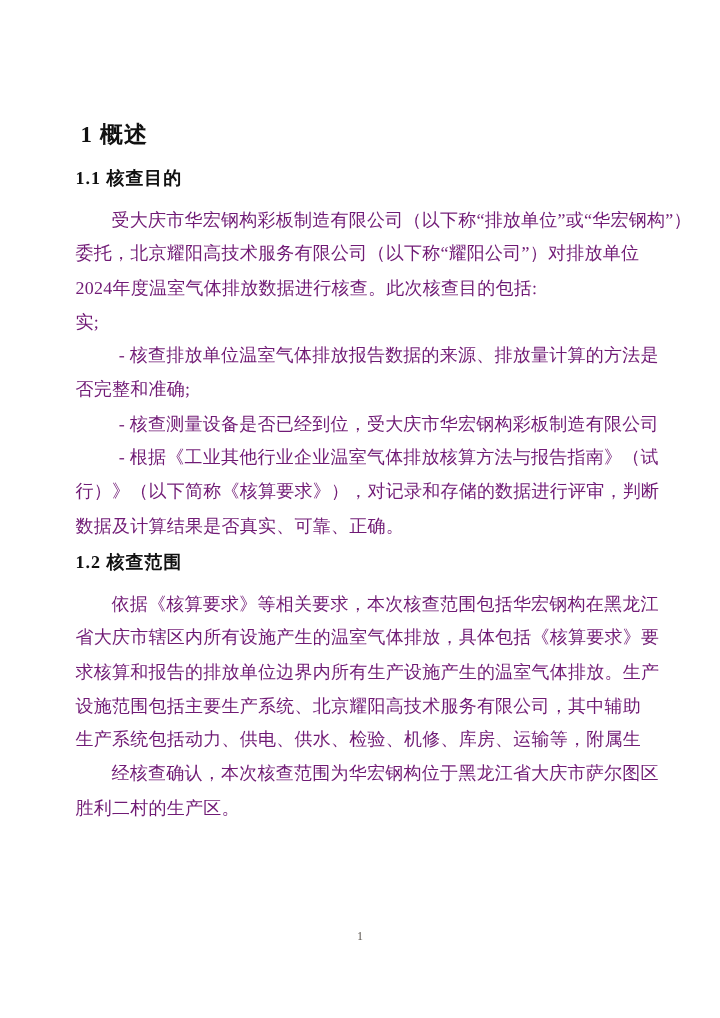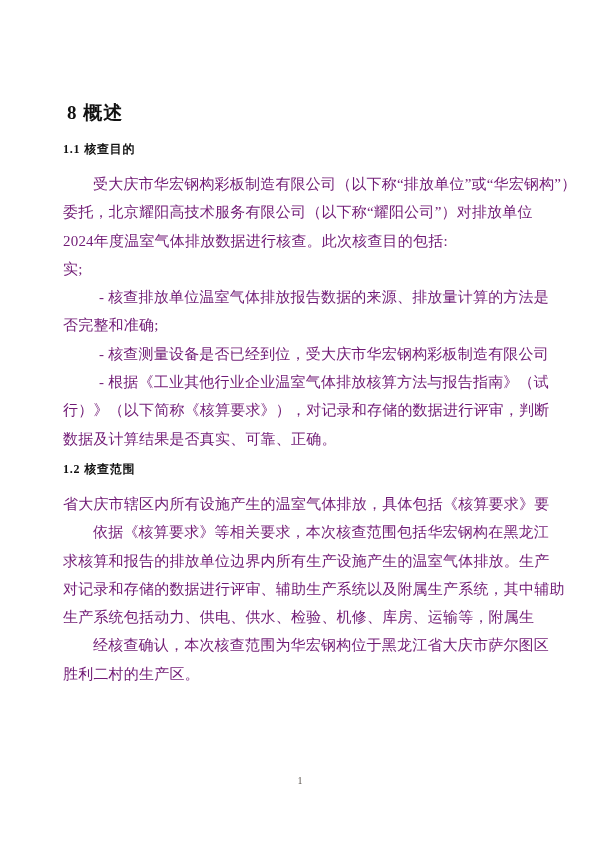--- a/index.html
+++ b/index.html
@@ -24,21 +24,21 @@
   }
   .h1 {
     margin: 101px 0 0 4px;
     font-size: 19px;
     line-height: 23px;
     font-weight: bold;
     color: #111111;
     letter-spacing: 1px;
   }
   .h2 {
-    font-size: 12px;
+    font-size: 15px;
     line-height: 20px;
     font-weight: bold;
     color: #111111;
     letter-spacing: 0.8px;
   }
   .h2.first {
     margin-top: 15px;
   }
   .h2.second {
     margin-top: 6px;
@@ -68,41 +68,41 @@
     font-size: 10px;
     color: #5c5650;
     font-family: "Liberation Serif", "DejaVu Serif", serif;
   }
 </style>
 </head>
 <body>
 
 <div class="page">
   <div class="content">
-    <div class="h1">8 概述</div>
+    <div class="h1">1 概述</div>
     <div id="sections">
         <div class="h2 first">1.1 核查目的</div>
         <div class="para-block">
           <div class="line indent">受大庆市华宏钢构彩板制造有限公司（以下称“排放单位”或“华宏钢构”）</div>
           <div class="line">委托，北京耀阳高技术服务有限公司（以下称“耀阳公司”）对排放单位</div>
           <div class="line">2024年度温室气体排放数据进行核查。此次核查目的包括:</div>
           <div class="line">实;</div>
           <div class="line bullet">- 核查排放单位温室气体排放报告数据的来源、排放量计算的方法是</div>
           <div class="line">否完整和准确;</div>
           <div class="line bullet">- 核查测量设备是否已经到位，受大庆市华宏钢构彩板制造有限公司</div>
           <div class="line bullet">- 根据《工业其他行业企业温室气体排放核算方法与报告指南》（试</div>
           <div class="line">行）》（以下简称《核算要求》），对记录和存储的数据进行评审，判断</div>
           <div class="line">数据及计算结果是否真实、可靠、正确。</div>
         </div>
         <div class="h2 second">1.2 核查范围</div>
         <div class="para-block">
+          <div class="line indent">依据《核算要求》等相关要求，本次核查范围包括华宏钢构在黑龙江</div>
           <div class="line">省大庆市辖区内所有设施产生的温室气体排放，具体包括《核算要求》要</div>
-          <div class="line indent">依据《核算要求》等相关要求，本次核查范围包括华宏钢构在黑龙江</div>
           <div class="line">求核算和报告的排放单位边界内所有生产设施产生的温室气体排放。生产</div>
-          <div class="line">对记录和存储的数据进行评审、辅助生产系统以及附属生产系统，其中辅助</div>
+          <div class="line">设施范围包括主要生产系统、北京耀阳高技术服务有限公司，其中辅助</div>
           <div class="line">生产系统包括动力、供电、供水、检验、机修、库房、运输等，附属生</div>
           <div class="line indent">经核查确认，本次核查范围为华宏钢构位于黑龙江省大庆市萨尔图区</div>
           <div class="line">胜利二村的生产区。</div>
         </div>
       </div>
   </div>
   <div class="page-number">1</div>
 </div>
 
 </body></html>

